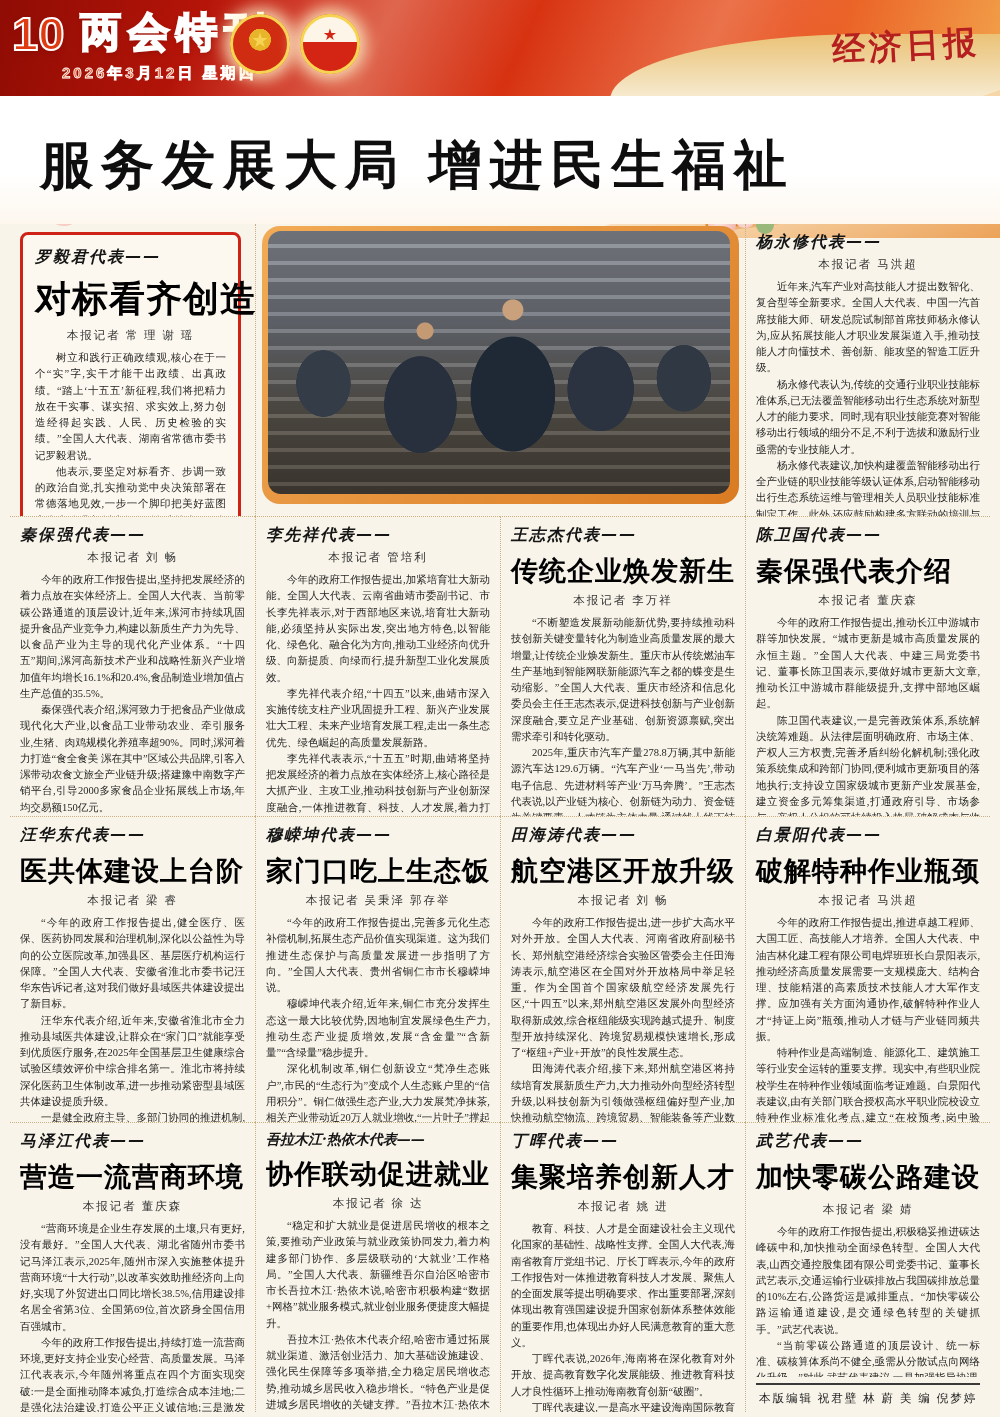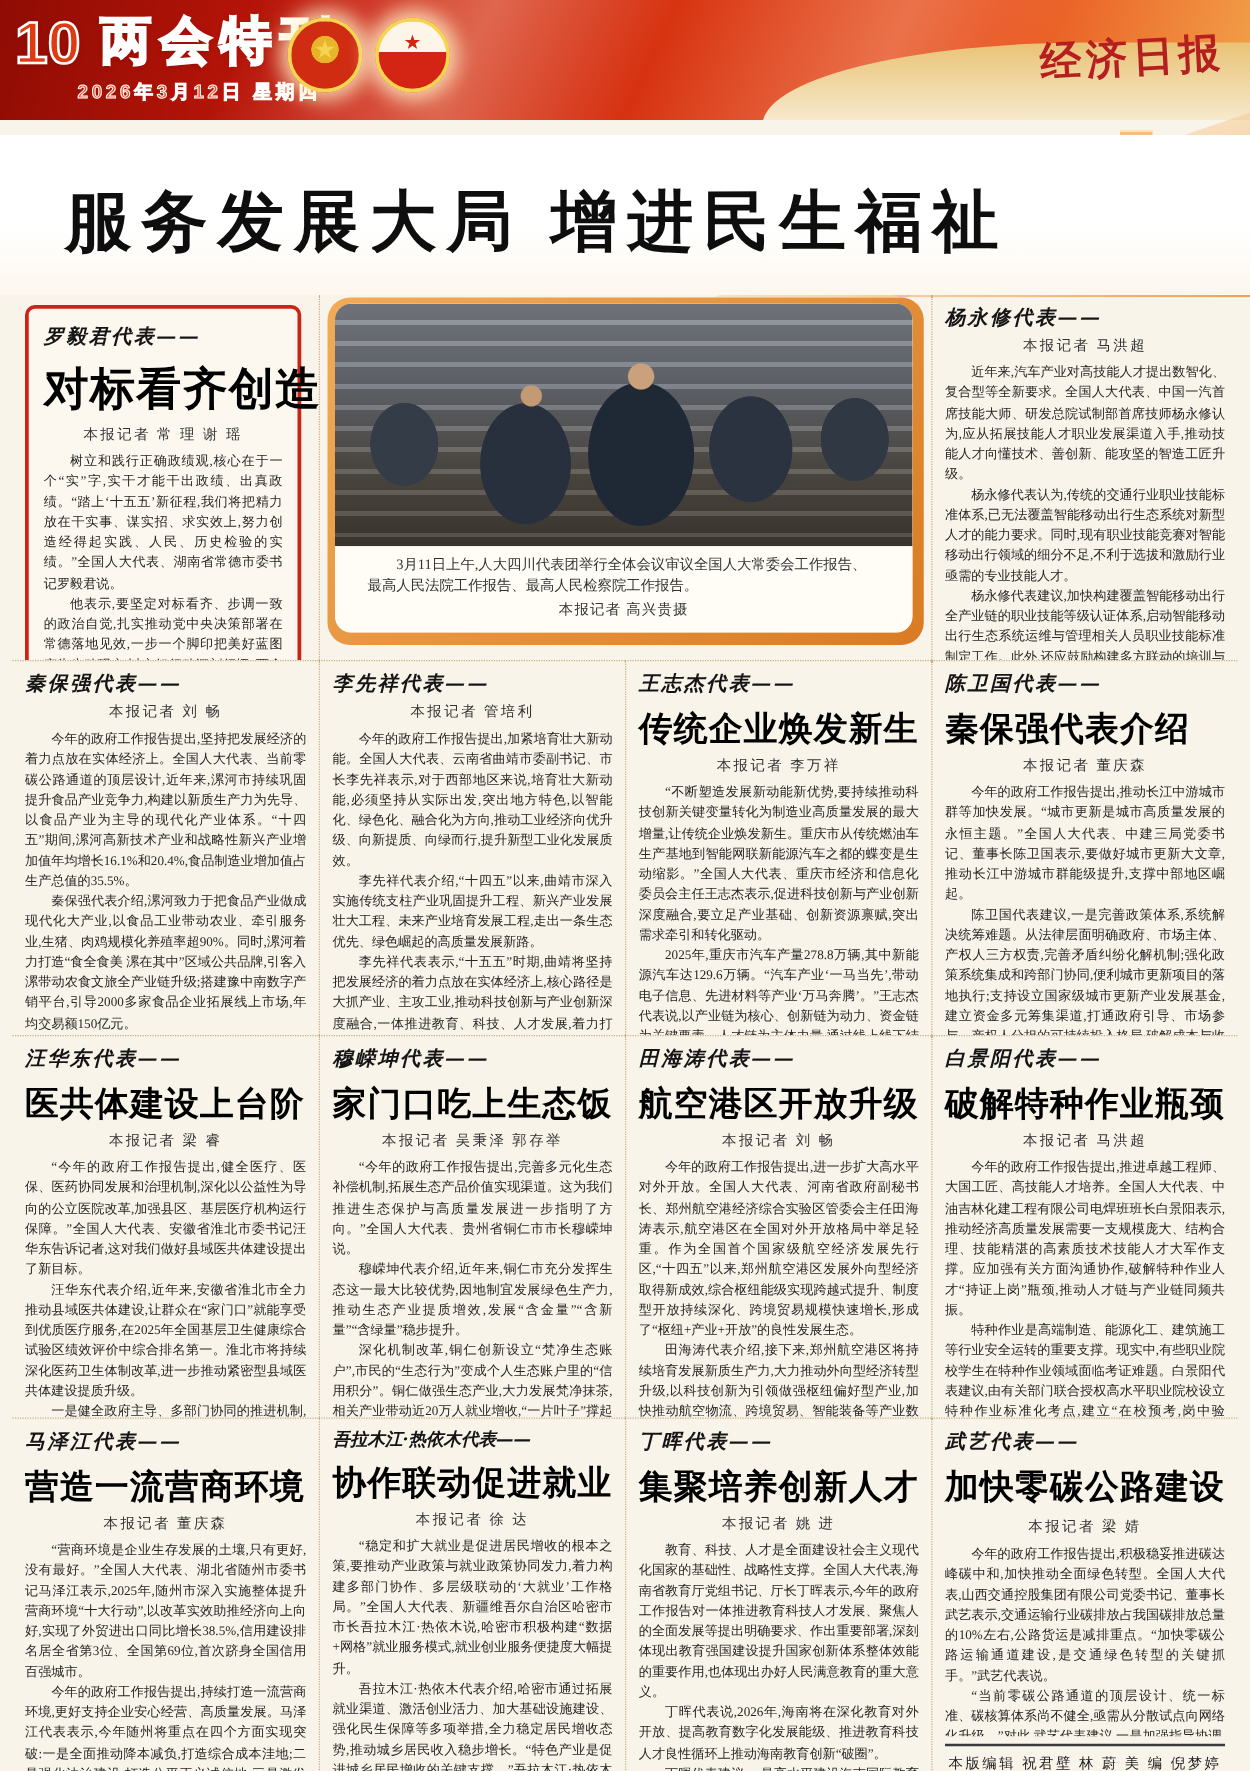--- a/index.html
+++ b/index.html
@@ -23,21 +23,21 @@
     border:3px solid #f6d352;box-shadow:0 0 16px 6px rgba(255,240,200,.85);
     display:flex;align-items:center;justify-content:center;}
   .emblem.national{left:230px;background:radial-gradient(circle at 50% 42%,#e8b42a 0 26%,#cf2c12 27% 100%);}
   .emblem.national .star{color:#f6d352;font-size:20px;line-height:1;margin-top:-8px;}
   .emblem.cppcc{left:300px;background:linear-gradient(#fdf6e8 0 46%,#d42414 46% 100%);}
   .emblem.cppcc .star{color:#d42414;font-size:16px;line-height:1;margin-top:-18px;}
   .masthead{position:absolute;right:20px;top:24px;z-index:4;font-family:"DejaVu Serif",serif;
     font-weight:bold;font-size:33px;letter-spacing:4px;color:#b51f1f;transform:rotate(-3deg);}
   
   .headline-zone{position:relative;height:128px;background:linear-gradient(to bottom,#ffffff 60%,#fdf7ee);z-index:1;}
-  .main-headline{margin:12px;padding:34px 0 0 40px;font-family:"Liberation Sans",sans-serif;
+  .main-headline{margin:0;padding:34px 0 0 40px;font-family:"Liberation Sans",sans-serif;
     font-weight:900;font-size:53px;letter-spacing:8px;color:#0e0e0e;}
   
   .decor{position:absolute;z-index:0;}
   .peach-sweep{right:0;top:90px;width:430px;height:148px;
     background:linear-gradient(160deg,rgba(250,214,168,0) 25%,rgba(246,186,112,.5) 60%,rgba(233,141,52,.8) 100%);
     clip-path:polygon(100% 0,100% 100%,0 100%);}
   .city{right:26px;top:104px;display:flex;align-items:flex-end;gap:5px;}
   .city i{display:block;background:linear-gradient(#f1c285,#dd8e3a);
     background-image:repeating-linear-gradient(to bottom,rgba(255,255,255,.55) 0 2px,transparent 2px 7px),linear-gradient(#f1c285,#dd8e3a);}
   .train{right:46px;top:200px;width:250px;height:15px;border-radius:9px 4px 4px 9px;
@@ -147,24 +147,20 @@
           <p>树立和践行正确政绩观,核心在于一个“实”字,实干才能干出政绩、出真政绩。“踏上‘十五五’新征程,我们将把精力放在干实事、谋实招、求实效上,努力创造经得起实践、人民、历史检验的实绩。”全国人大代表、湖南省常德市委书记罗毅君说。</p>
           <p>他表示,要坚定对标看齐、步调一致的政治自觉,扎实推动党中央决策部署在常德落地见效,一步一个脚印把美好蓝图变为生动现实,以实好行动深刻领悟“两个确立”的决定性意义、坚决做到“两个维护”。同时,紧紧抓住高质量发展这个首要任务,推动经济实现质的有效提升和量的合理增长,确保“十五五”开好局、起好步。</p>
         </div>
     </div>
   </article>
 
   <div class="cell span2 photo-cell bl">
     <div class="photo-frame">
       <div class="photo-inner">
         <div class="photo-scene"></div>
-        <div class="caption">
-          <p class="cap-text">3月11日上午,人大四川代表团举行全体会议审议全国人大常委会工作报告、最高人民法院工作报告、最高人民检察院工作报告。</p>
-          <p class="credit">本报记者 高兴贵摄</p>
-        </div>
       </div>
     </div>
   </div>
 
   <article class="cell bl">
     <div class="delegate">杨永修代表——</div>
     <div class="byline">本报记者 马洪超</div>
     <div class="body">
         <p>近年来,汽车产业对高技能人才提出数智化、复合型等全新要求。全国人大代表、中国一汽首席技能大师、研发总院试制部首席技师杨永修认为,应从拓展技能人才职业发展渠道入手,推动技能人才向懂技术、善创新、能攻坚的智造工匠升级。</p>
         <p>杨永修代表认为,传统的交通行业职业技能标准体系,已无法覆盖智能移动出行生态系统对新型人才的能力要求。同时,现有职业技能竞赛对智能移动出行领域的细分不足,不利于选拔和激励行业亟需的专业技能人才。</p>

